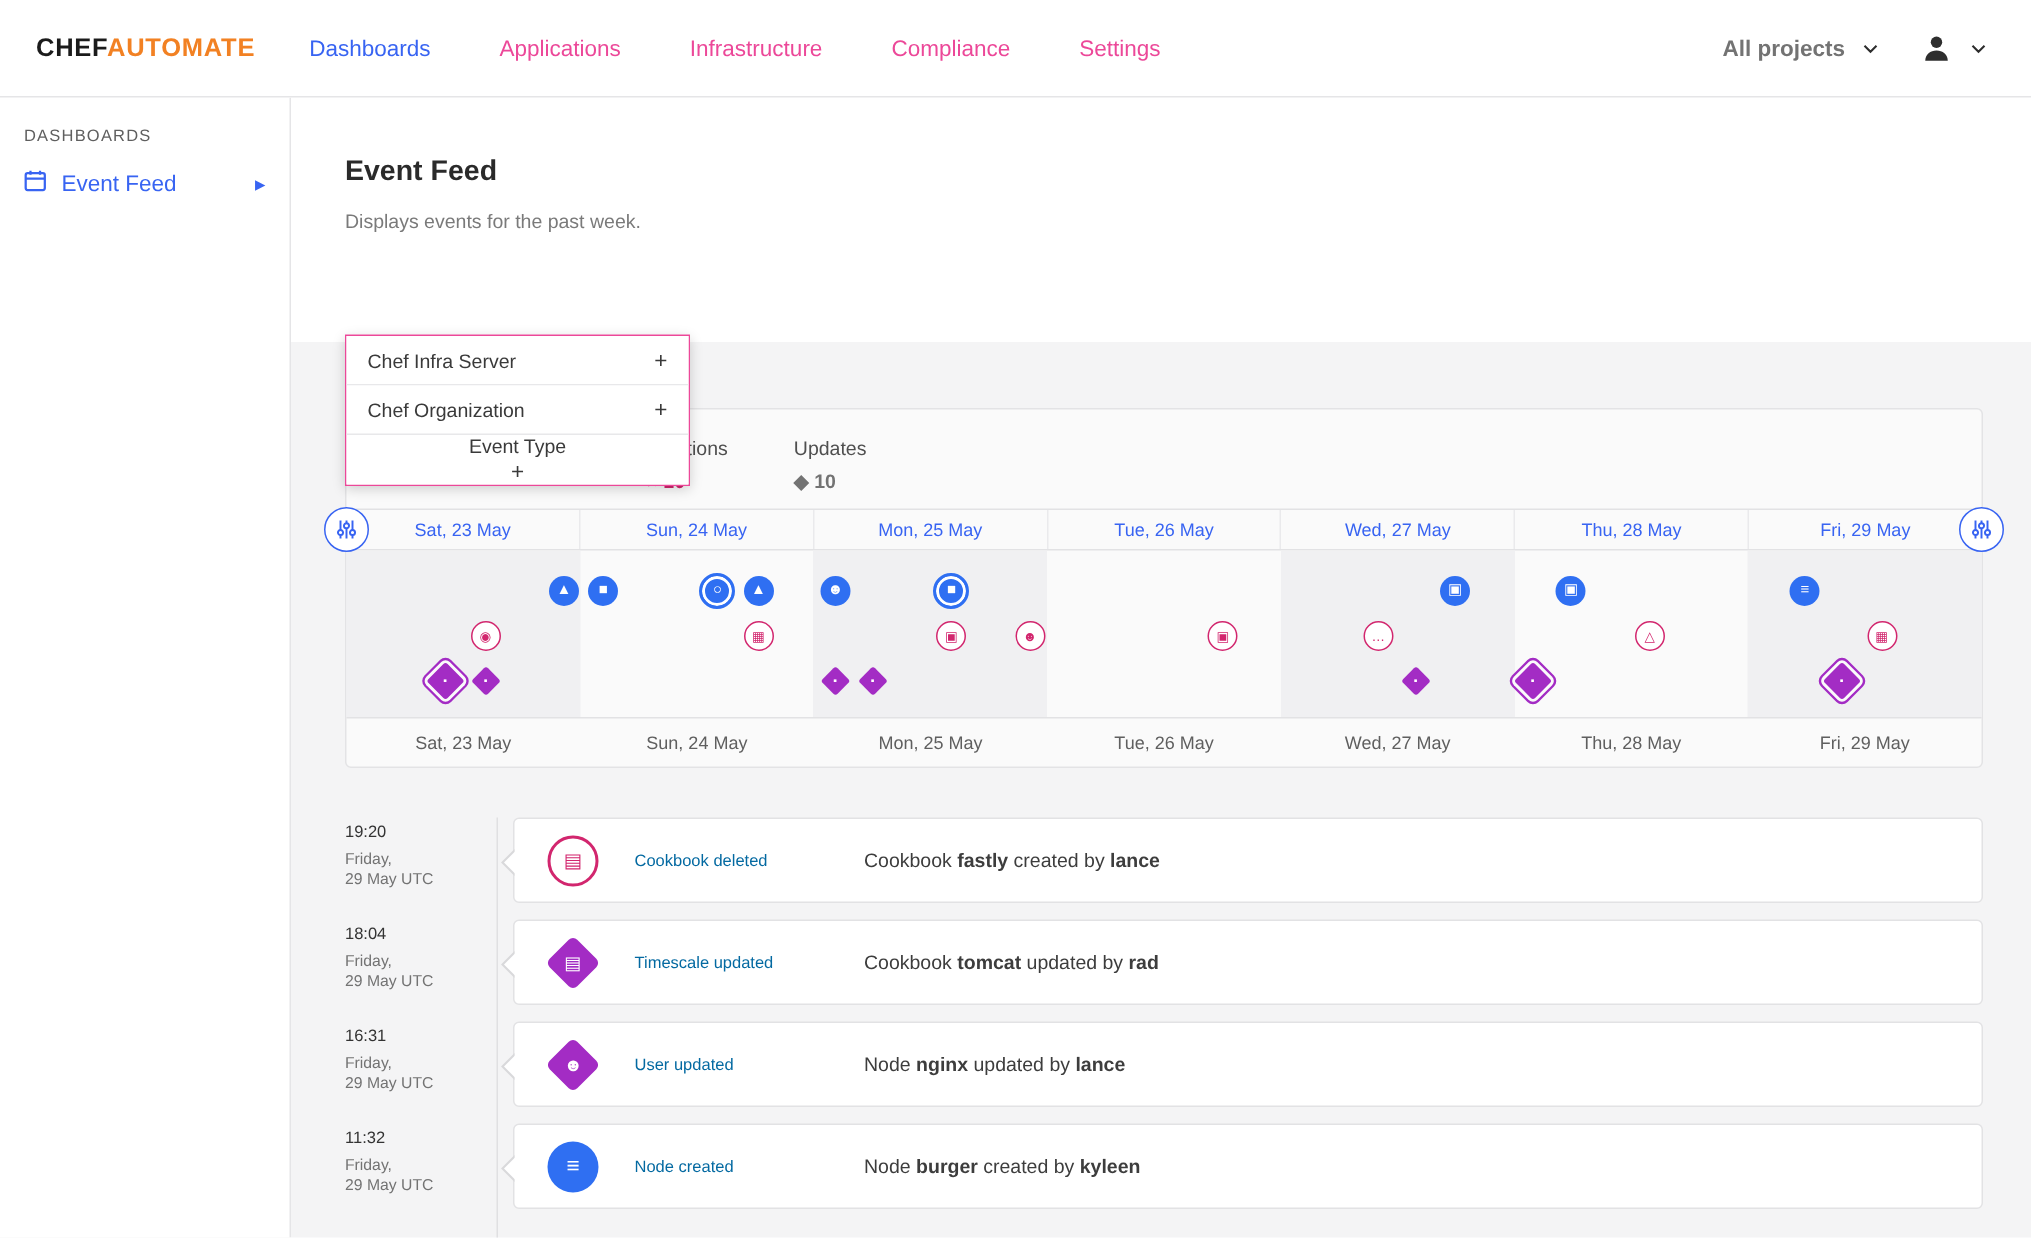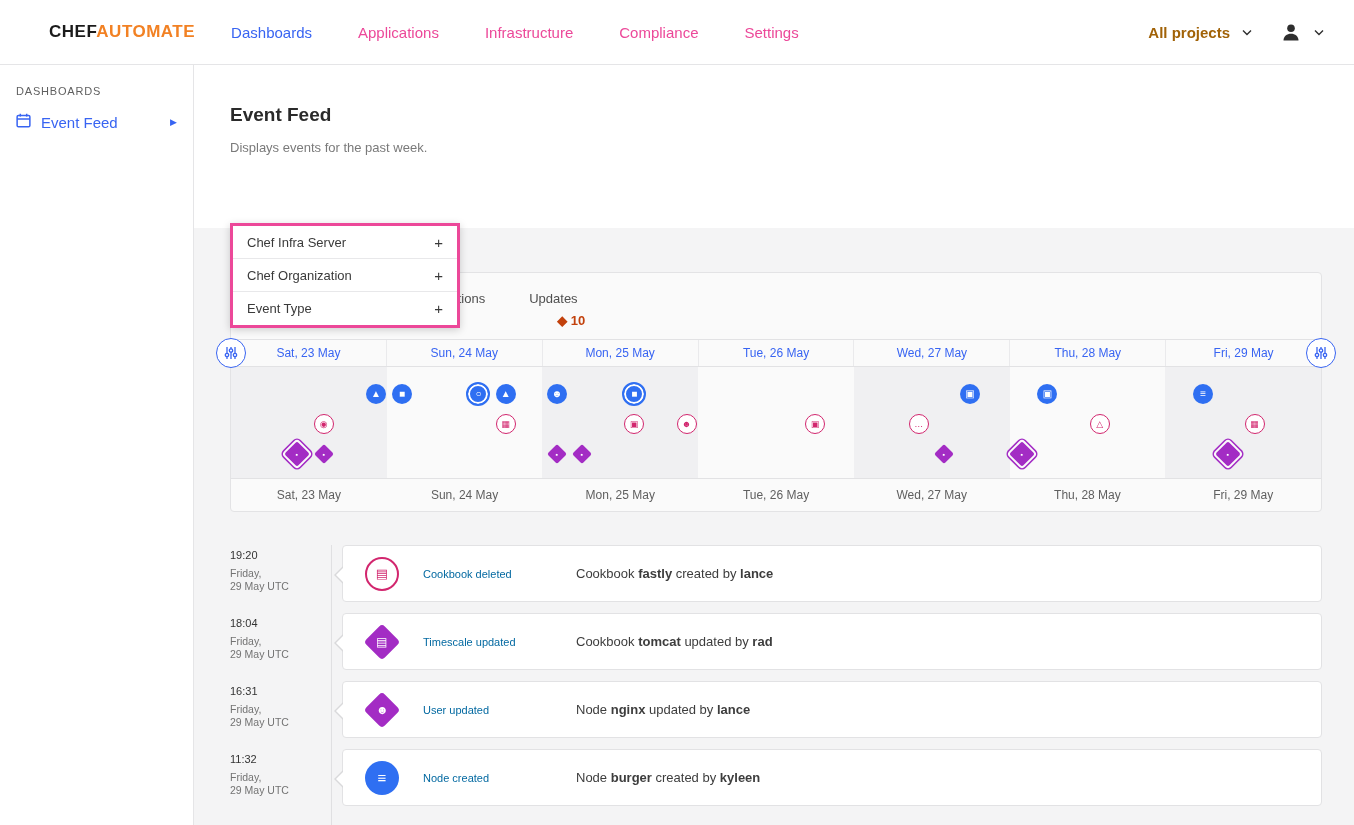--- a/index.html
+++ b/index.html
@@ -7,27 +7,27 @@
   body {
     width:1354px; height:825px; overflow:hidden; background:#fff;
     font-family:"Liberation Sans", sans-serif; color:#2b2b2b;
     position:relative;
   }
 
   
   .navbar{position:absolute;top:0;left:0;right:0;height:65px;background:#fff;
     border-bottom:1px solid #e5e5e7;display:flex;align-items:center;padding:0 24px;z-index:30;}
   .logo{font-size:17px;font-weight:bold;letter-spacing:.5px;white-space:nowrap;}
-  .logo .chef{color:#1b1b1b;margin-left:25px;}
+  .logo .chef{color:#1b1b1b;}
   .logo .automate{color:var(--orange);}
   .nav-menu{display:flex;gap:46px;margin-left:36px;}
   .nav-item{font-size:15px;color:#ec4899;cursor:pointer;}
   .nav-item.active{color:var(--accent);}
   .nav-right{margin-left:auto;display:flex;align-items:center;gap:8px;}
-  .projects{font-size:15px;font-weight:bold;color:#a16207;text-align:center;}
+  .projects{font-size:15px;font-weight:bold;color:#737373;text-align:center;}
   .chev{display:inline-flex;margin:0 6px 0 4px;}
   .avatar{display:inline-flex;margin-left:14px;}
 
   
   .sidebar{position:absolute;top:65px;left:0;bottom:0;width:194px;background:#fff;
     border-right:1px solid #e5e5e7;padding:20px 16px;}
   .side-heading{font-size:11px;letter-spacing:.8px;color:#5f5f5f;margin-bottom:16px;}
   .side-item{display:flex;align-items:center;gap:10px;color:var(--accent);font-size:15px;cursor:pointer;}
   .side-arrow{margin-left:auto;font-size:9px;color:var(--accent);}
 
@@ -36,24 +36,24 @@
   .gray-bg{position:absolute;top:163px;left:0;right:0;bottom:0;background:#f4f4f5;}
   .page-title{position:absolute;top:26px;left:36px;font-size:19px;font-weight:bold;color:#2a2a2a;}
   .page-subtitle{position:absolute;top:62px;left:36px;font-size:13px;color:#7a7a7a;}
   .filter-input{position:absolute;top:111px;left:36px;width:1092px;height:45px;
     border:2px solid var(--accent);border-radius:4px;padding:0 14px;font-size:13px;color:#333;
     font-family:"Liberation Sans",sans-serif;outline:none;background:#fff;}
   .filter-input::placeholder{color:#9a9a9a;}
 
   
   .dropdown{position:absolute;top:158px;left:36px;width:230px;background:#fff;z-index:20;
-    box-shadow:0 2px 8px rgba(0,0,0,.18);border:3px solid #ec4899;}
+    box-shadow:0 2px 8px rgba(0,0,0,.18);border:1px solid #ec4899;}
   .dd-item{height:33px;display:flex;align-items:center;justify-content:space-between;
     padding:0 14px;border-bottom:1px solid #e8e8ea;font-size:13px;color:#3a3a3a;background:#fff;cursor:pointer;}
-  .dd-item:last-child{border-bottom:none;}
+  .dd-item:last-child{border-bottom:none;flex-direction:column;}
   .dd-plus{color:#3a3a3a;font-size:15px;}
 
   
   .t-card{position:absolute;top:207px;left:36px;width:1092px;height:240px;background:#fafafa;
     border:1px solid #e3e3e5;border-radius:4px;z-index:5;}
   .t-stats{position:absolute;top:18px;left:200px;display:flex;gap:44px;}
   .stat-label{font-size:13px;color:#4f4f4f;margin-bottom:7px;}
   .stat-count{font-size:13px;font-weight:bold;}
   .reset-btn{position:absolute;top:20px;right:10px;background:#d7d8da;color:#4f4f4f;border:none;
     border-radius:4px;padding:10px 17px;font-size:13px;font-family:"Liberation Sans",sans-serif;cursor:pointer;}
@@ -185,21 +185,21 @@
     </div>
 
   <section class="t-card">
     <div class="t-stats">
         <div class="stat">
           <div class="stat-label">Deletions</div>
           <div class="stat-count" style="color: rgb(210, 38, 110);"><span class="stat-glyph">× </span><span>10</span></div>
         </div>
         <div class="stat">
           <div class="stat-label">Updates</div>
-          <div class="stat-count" style="color: #c2410c; margin-left: 28px;"><span class="stat-glyph">◆ </span><span>10</span></div>
+          <div class="stat-count" style="color: #737373;"><span class="stat-glyph">◆ </span><span>10</span></div>
         </div>
       </div>
 
     <div class="t-nav left">
       <svg width="14" height="14" viewBox="0 0 14 14" stroke="#3864f2" stroke-width="1.3" fill="#fff">
           <line x1="3" y1="1" x2="3" y2="13"></line>
           <line x1="7" y1="1" x2="7" y2="13"></line>
           <line x1="11" y1="1" x2="11" y2="13"></line>
           <circle cx="3" cy="9" r="1.7"></circle>
           <circle cx="7" cy="4.5" r="1.7"></circle>

